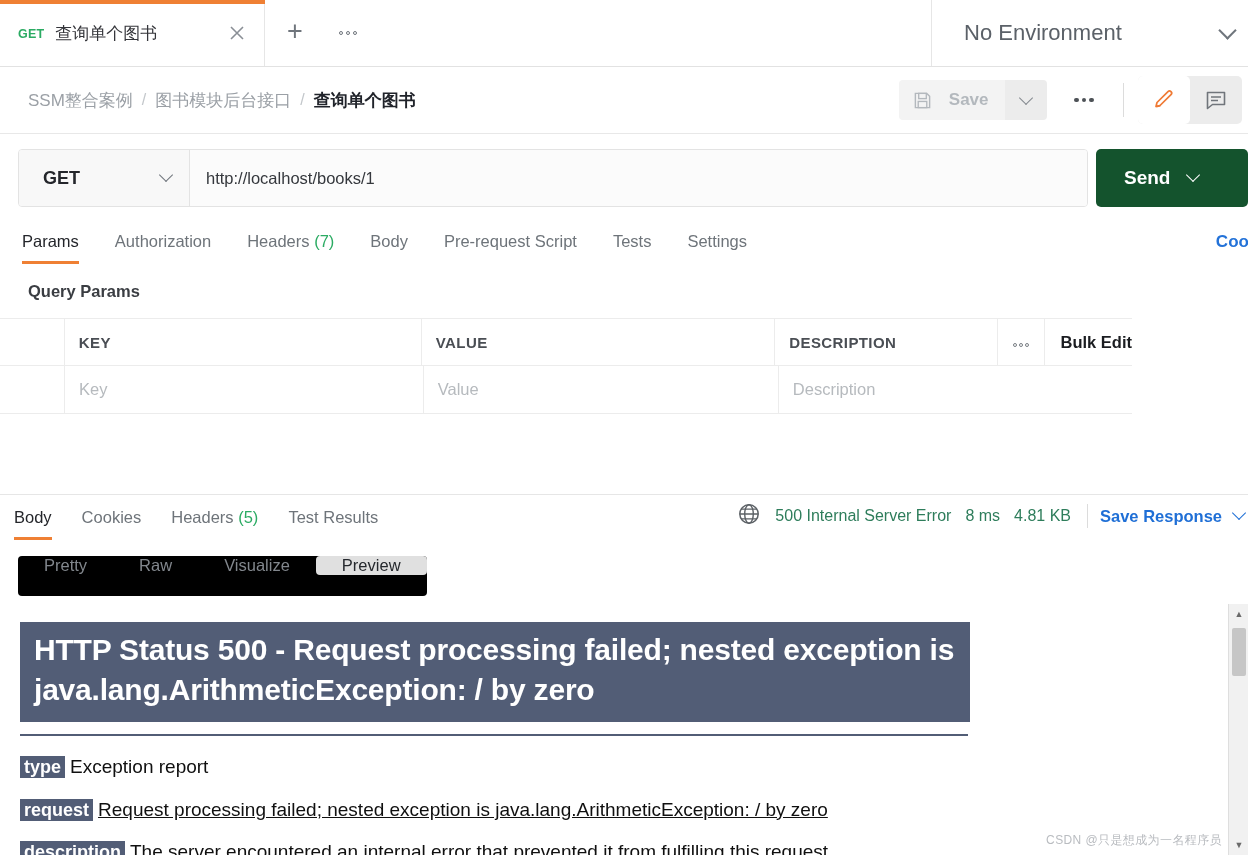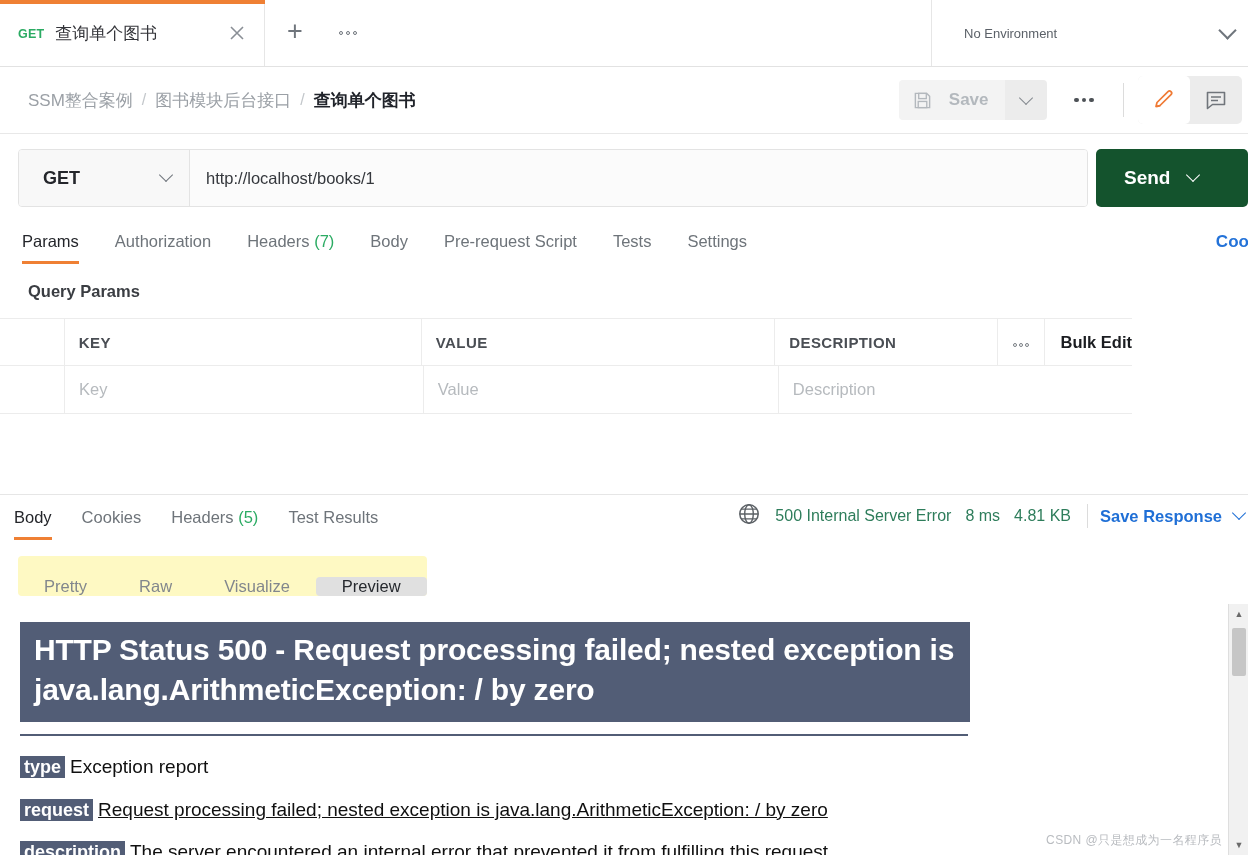--- a/index.html
+++ b/index.html
@@ -43,21 +43,21 @@
     padding-left: 22px; gap: 36px; border-right: 1px solid #e6e6e6;
     max-width: 667px;
   }
   .plus-icon { color: #6f757c; font-size: 27px; font-weight: 300; line-height: 1; margin-top: -4px; }
   .dots-h { display: flex; gap: 3px; align-items: center; }
   .dots-h i { width: 4px; height: 4px; border: 1px solid #6f757c; border-radius: 50%; display: block; }
   .env-select {
     width: 316px; background: #fff; display: flex; align-items: center;
     justify-content: space-between; padding: 0 14px 0 32px;
   }
-  .env-label { color: #5b6168; font-size: 13px; }
+  .env-label { color: #5b6168; font-size: 22px; }
   .chev { width: 13px; height: 13px; border-right: 2px solid #6f757c;
           border-bottom: 2px solid #6f757c; transform: rotate(45deg); margin-top: -6px; }
   .chev.sm { width: 10px; height: 10px; border-width: 1.8px; }
 
   
   .crumbbar {
     position: absolute; left: 0; top: 67px; width: 1248px; height: 67px;
     background: #fff; border-bottom: 1px solid #e8e8e8;
     display: flex; align-items: center; padding-left: 28px;
   }
@@ -159,21 +159,21 @@
   .resptabs .rtab { margin-right: 30px; }
   .resp-meta { margin-left: auto; display: flex; align-items: center; gap: 0; padding-right: 4px; }
   .globe { margin-right: 14px; }
   .meta-txt { color: #2e7d5b; font-size: 16px; margin-right: 14px; white-space: nowrap; }
   .meta-sep { width: 1px; height: 24px; background: #dcdcdc; margin: 0 12px 0 2px; }
   .save-resp { color: #1f6fd6; font-size: 16.5px; font-weight: bold; white-space: nowrap; }
   .save-resp-chev { border-color: #1f6fd6; margin-left: 12px; margin-top: -6px; }
 
   .segctrl {
     position: absolute; left: 18px; top: 556px; height: 40px;
-    background: #fef9c3; border-radius: 4px; display: flex; align-items: flex-end;
+    background: #000000; border-radius: 4px; display: flex; align-items: flex-start;
   }
   .seg {
     display: flex; align-items: center; justify-content: center;
     padding: 0 26px; color: #82878d; font-size: 16.5px; border-radius: 4px;
   }
   .seg.active { background: #e0e0e0; color: #26292e; }
 
   
   .preview {
     position: absolute; left: 0; top: 604px; width: 988px; height: 251px;

